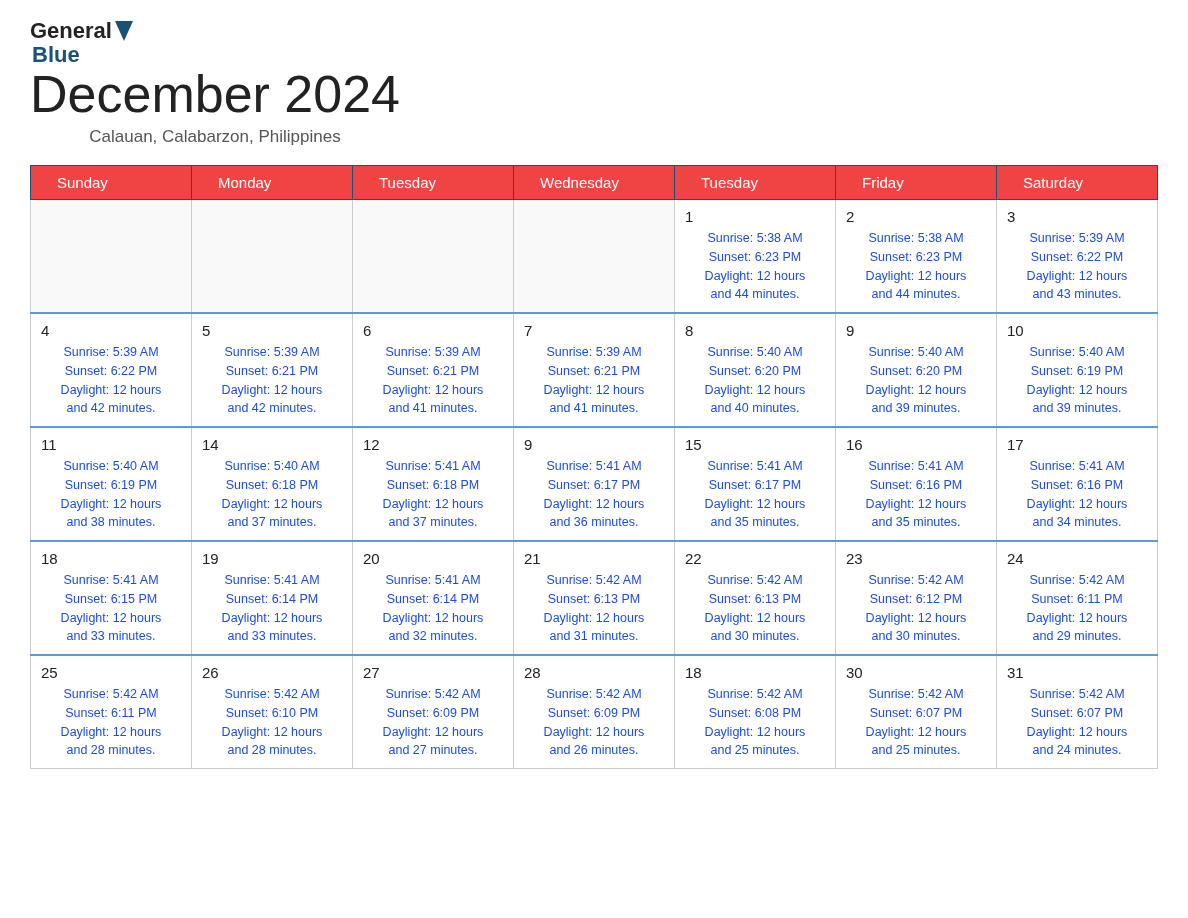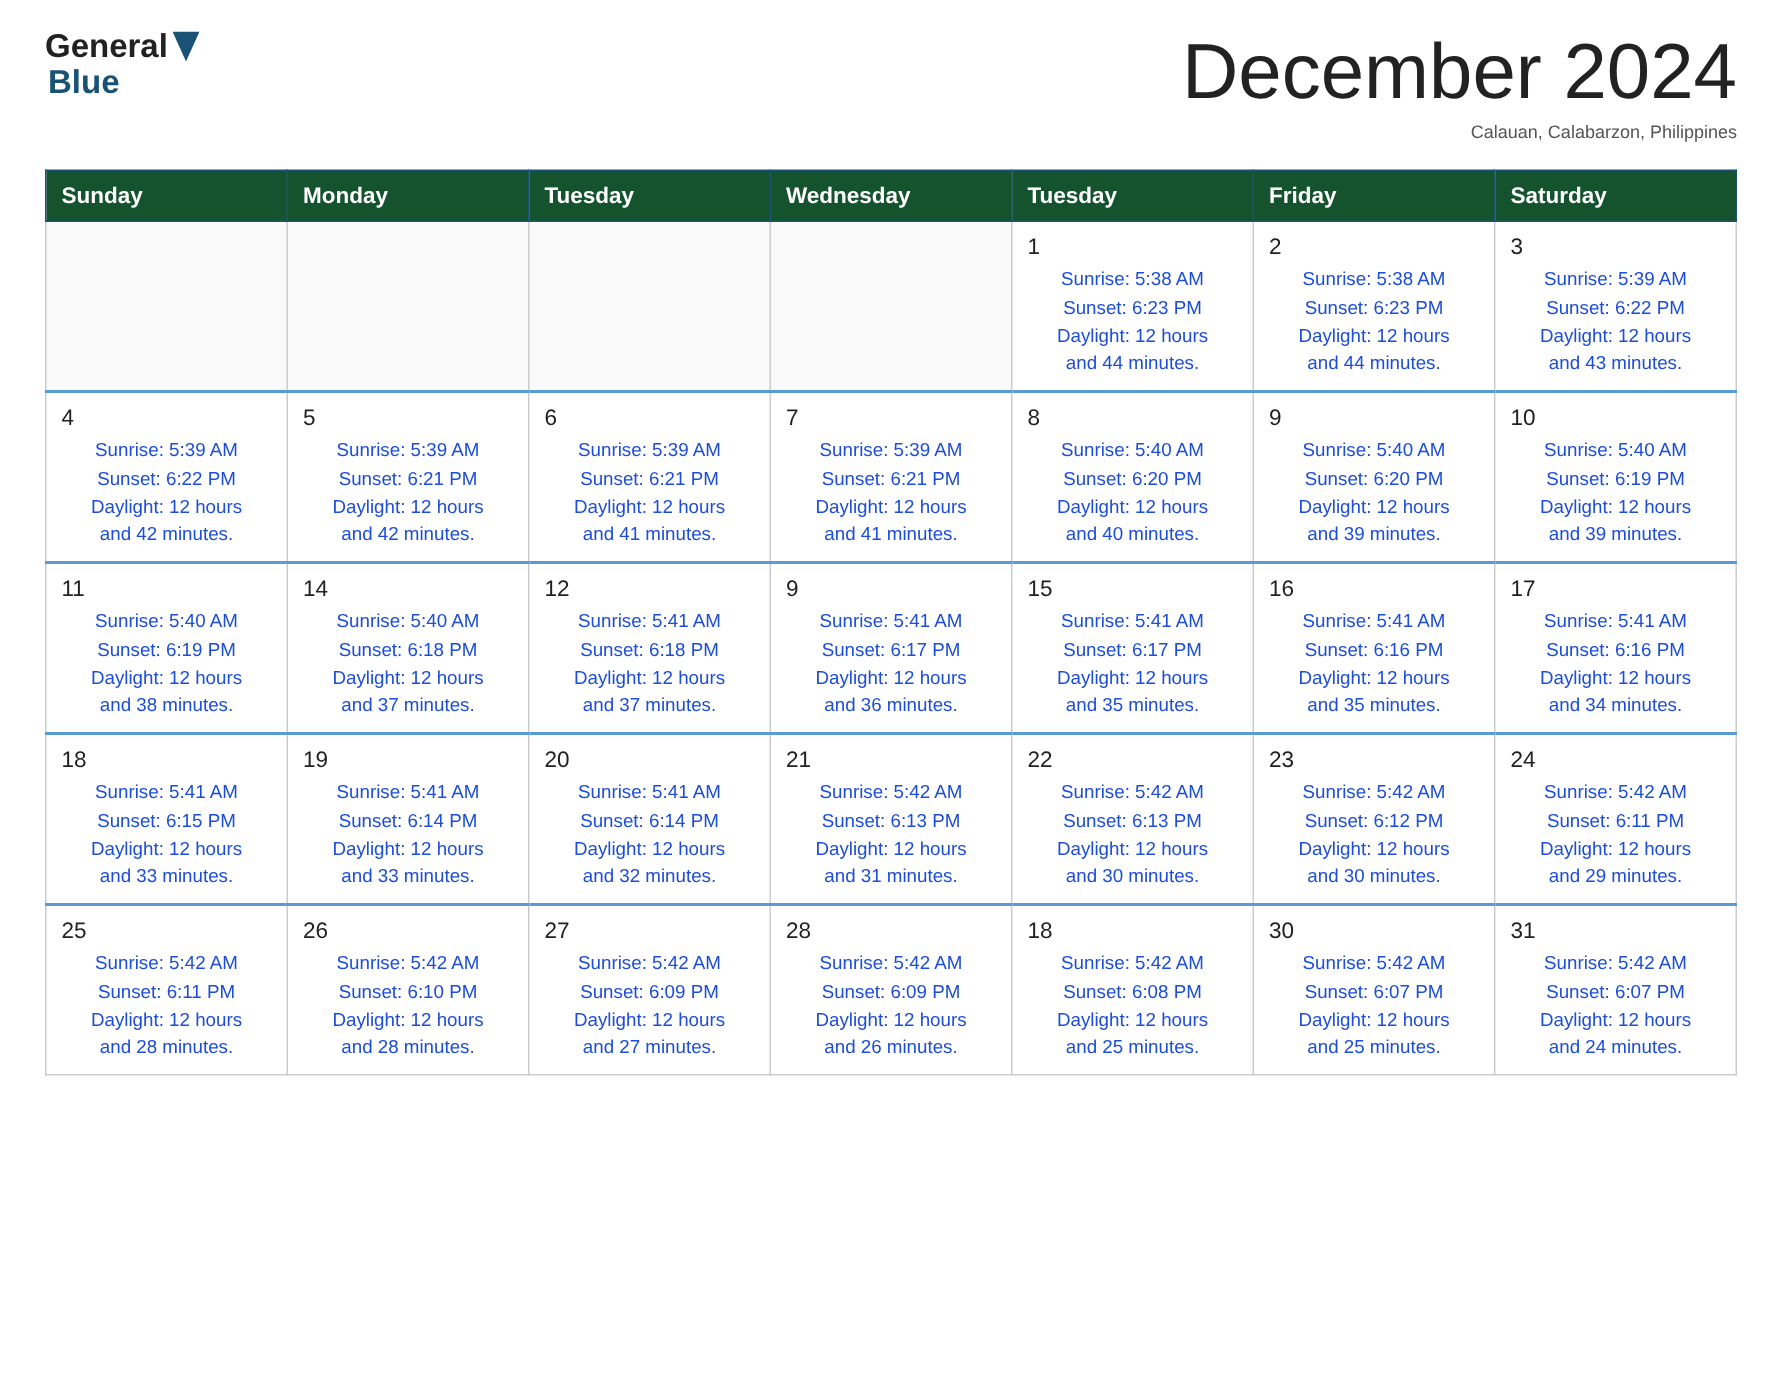--- a/index.html
+++ b/index.html
@@ -9,20 +9,21 @@
       color: #222;
       width: 1188px;
       min-height: 918px;
       padding: 20px 30px;
     }
     .header {
       display: flex;
       justify-content: space-between;
       align-items: flex-start;
       margin-bottom: 18px;
+      flex-direction: column;
     }
     .logo {
       display: flex;
       flex-direction: column;
       line-height: 1;
     }
     .logo-top {
       display: flex;
       align-items: center;
       font-size: 22px;
@@ -40,35 +41,36 @@
     .title-block {
       text-align: right;
     }
     .month-title {
       font-size: 52px;
       font-weight: normal;
       color: #222;
       line-height: 1.1;
     }
     .location-title {
-      font-size: 12px;
+      font-size: 17px;
       color: #555;
       margin-top: 4px;
+      text-align: center;
     }
     .calendar {
       width: 100%;
       border-collapse: collapse;
       border: 1px solid #ccc;
     }
     .calendar th {
-      background: #14532d;
+      background: #ef4444;
       color: #fff;
       font-size: 15px;
-      font-weight: bold;
-      padding: 8px 10px;
+      font-weight: normal;
+      padding: 8px 26px;
       text-align: left;
       border: 1px solid #1a5276;
     }
     .calendar td {
       width: calc(100% / 7);
       vertical-align: top;
       padding: 8px 10px;
       border: 1px solid #ccc;
       font-size: 13px;
       color: #222;

